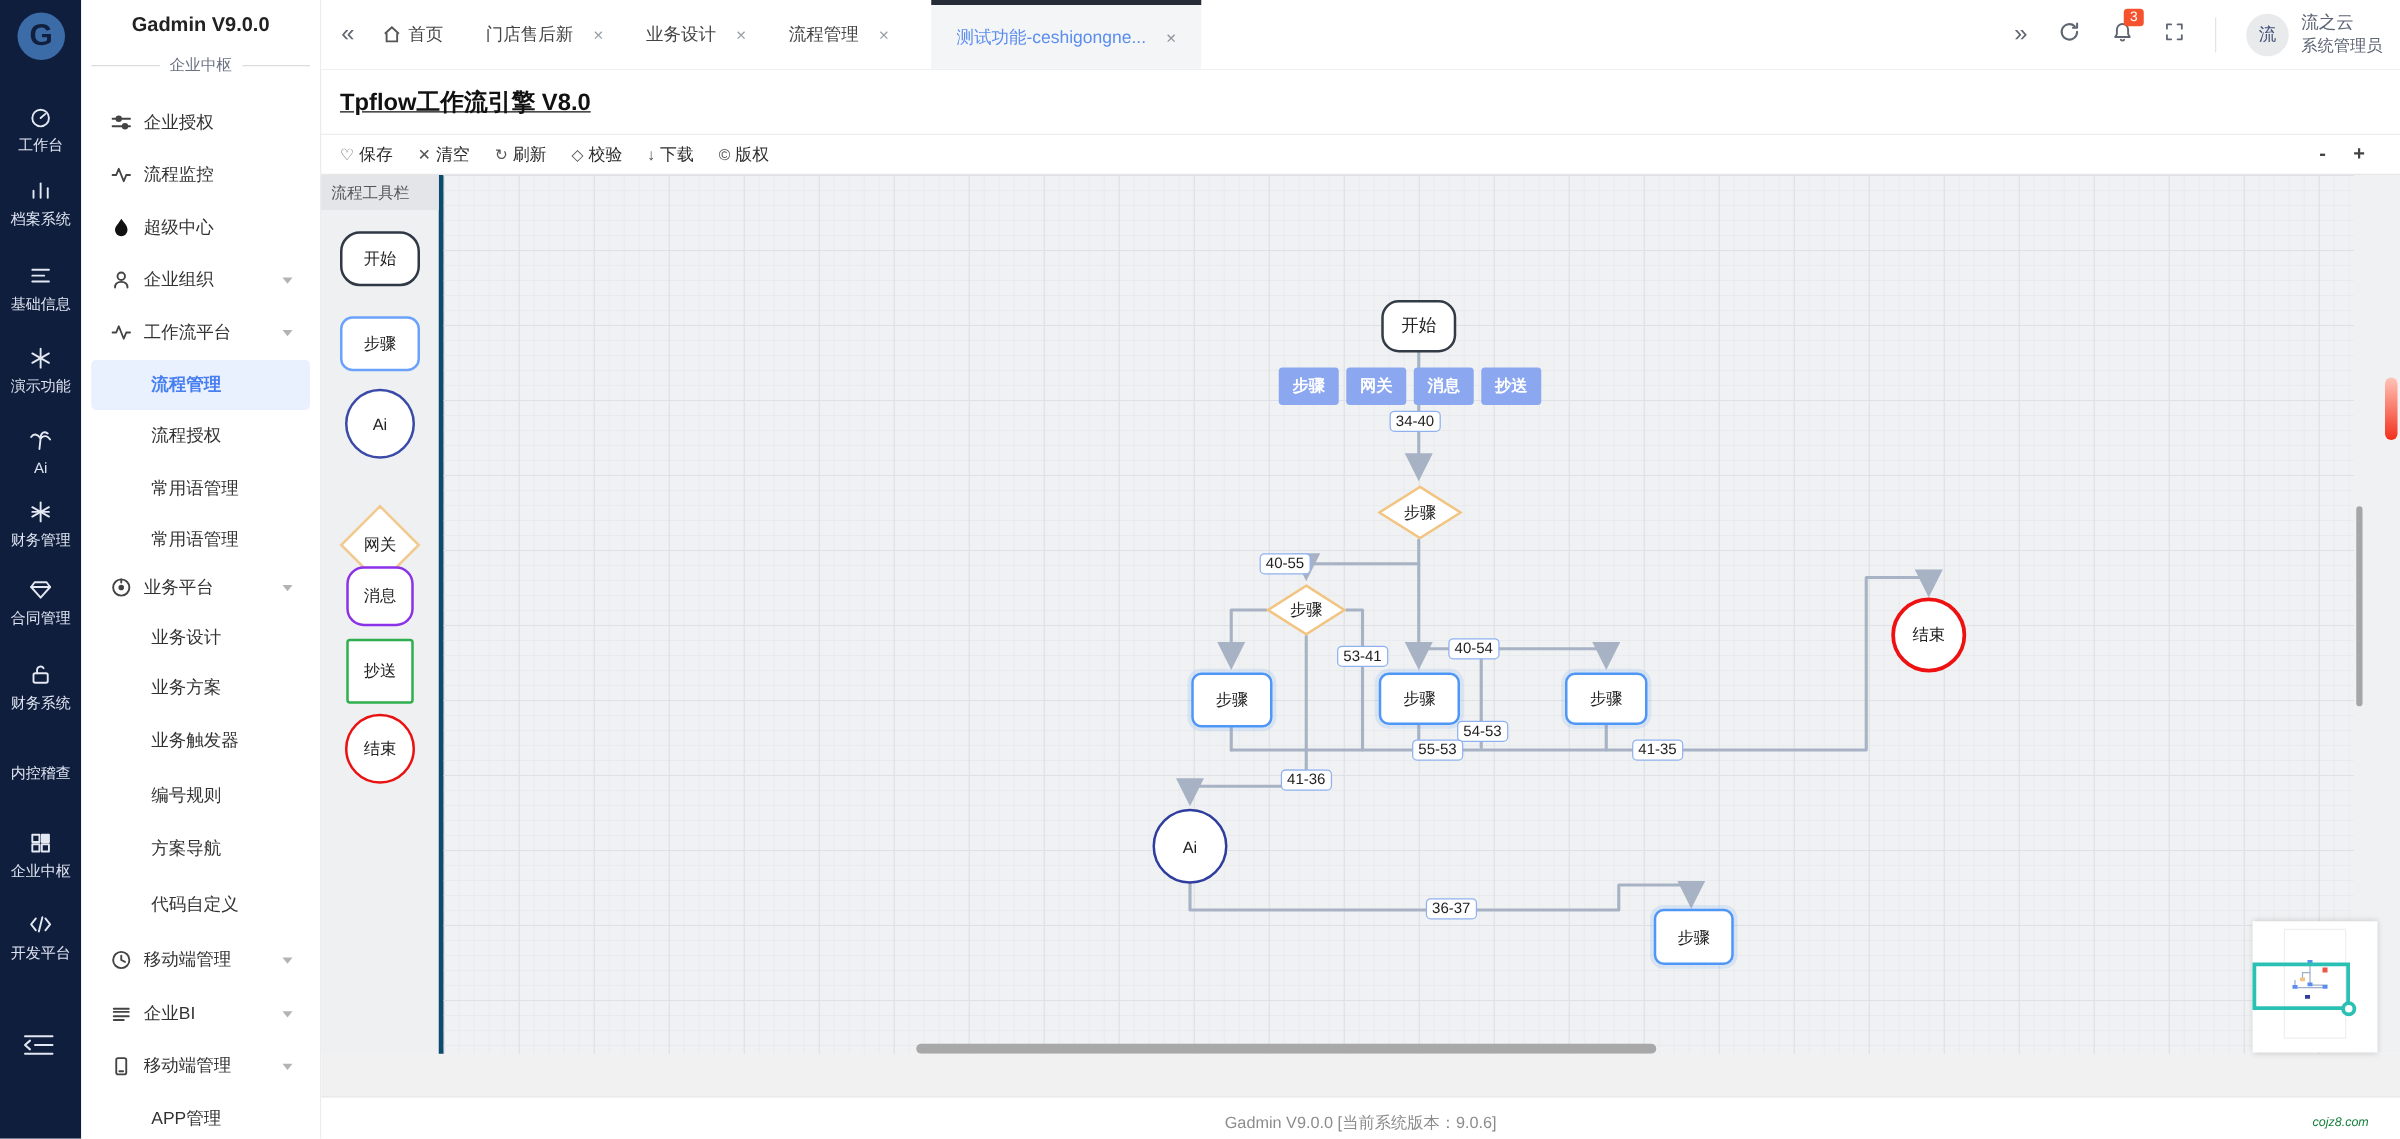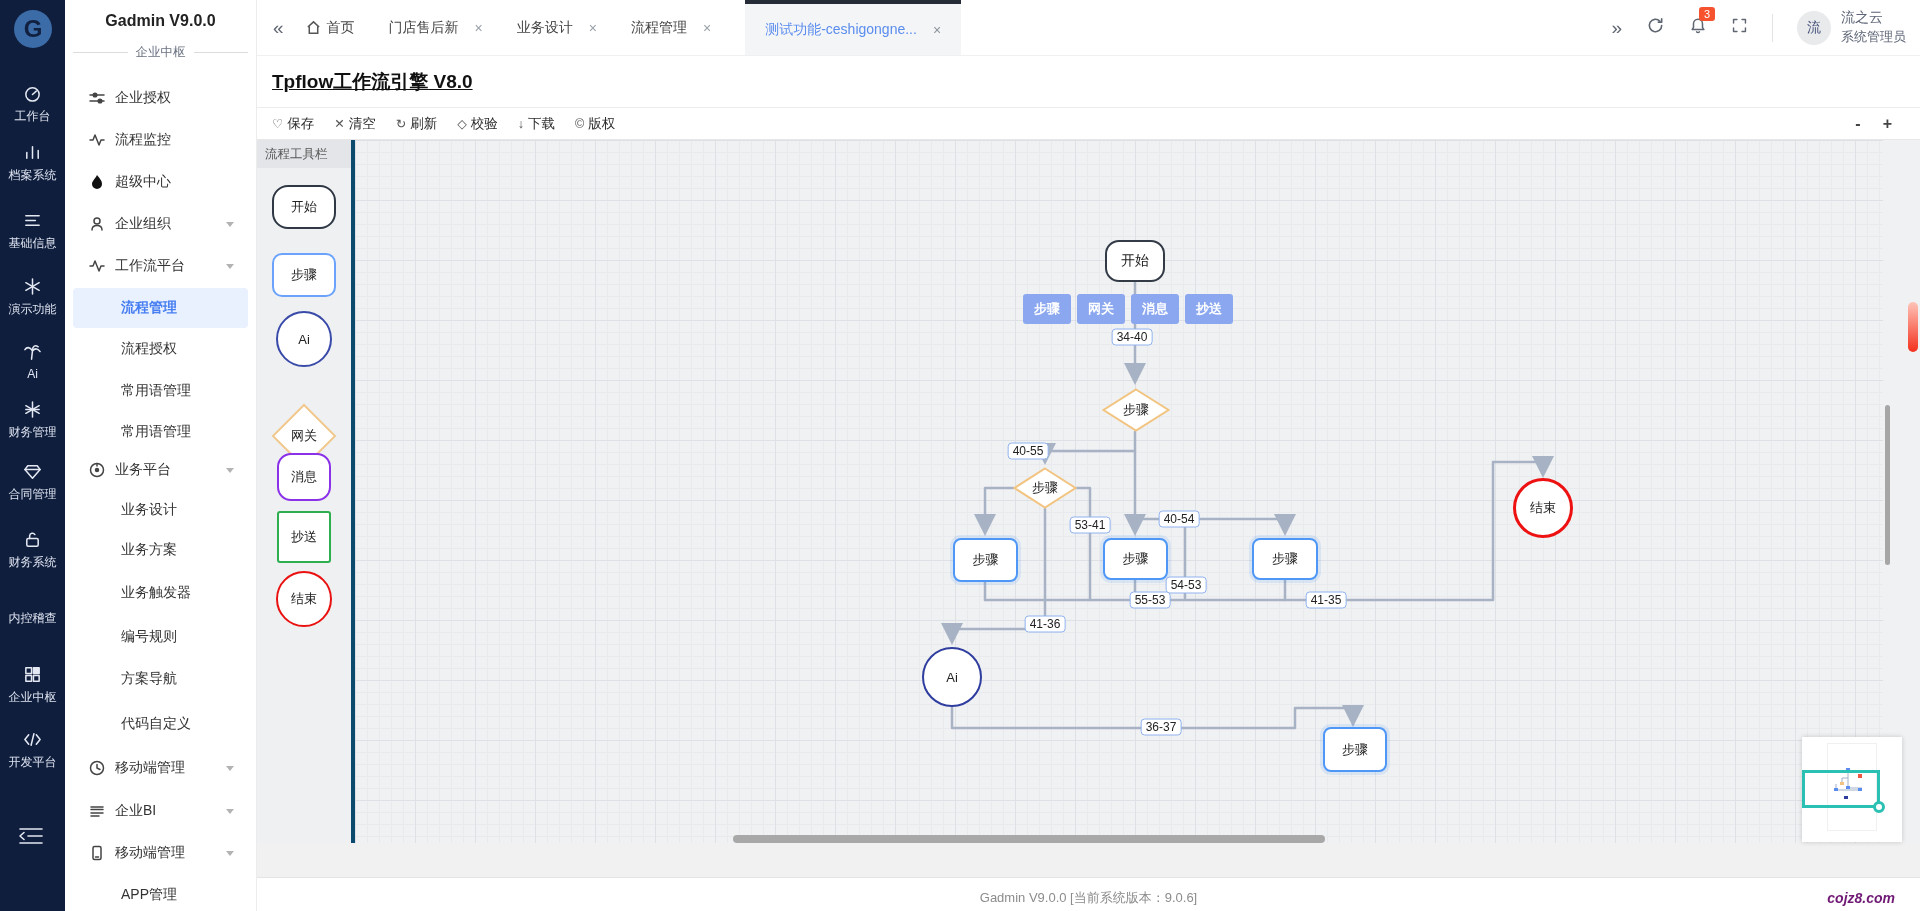--- a/index.html
+++ b/index.html
@@ -118,21 +118,21 @@
   .minimap { position:absolute; left:1545px; top:597px; width:100px; height:105px; background:#fff;
              box-shadow:0 0 5px rgba(0,0,0,.18); z-index:5; }
   .mm-page { position:absolute; left:25px; top:6px; width:50px; height:88px; background:#fff; border:1px solid #f0f0f0; }
   .mm-view { position:absolute; left:0px; top:33px; width:78px; height:38px; border:3px solid #2bc0b4; }
   .mm-handle { position:absolute; right:-8px; bottom:-8px; width:12px; height:12px; border:3px solid #2bc0b4;
                background:#fff; border-radius:50%; }
 
   .strip { height:34px; background:#f1f1f2; flex:none; }
   .statusbar { height:41px; background:#fff; border-top:1px solid #e4e4e4; position:relative;
                display:flex; align-items:center; justify-content:center; font-size:13px; color:#8c8c8c; flex:none; }
-  .wm { position:absolute; right:25px; color:#701a75; font-style:italic; font-weight:bold; font-size:14px; }
+  .wm { position:absolute; right:25px; color:#15803d; font-style:italic; font-weight:normal; font-size:10px; }
 </style>
 </head>
 <body>
 
 <div class="app">
 
   <nav class="rail">
     <div class="logo">G</div>
 
     <div class="rail-item" style="top:84px">

